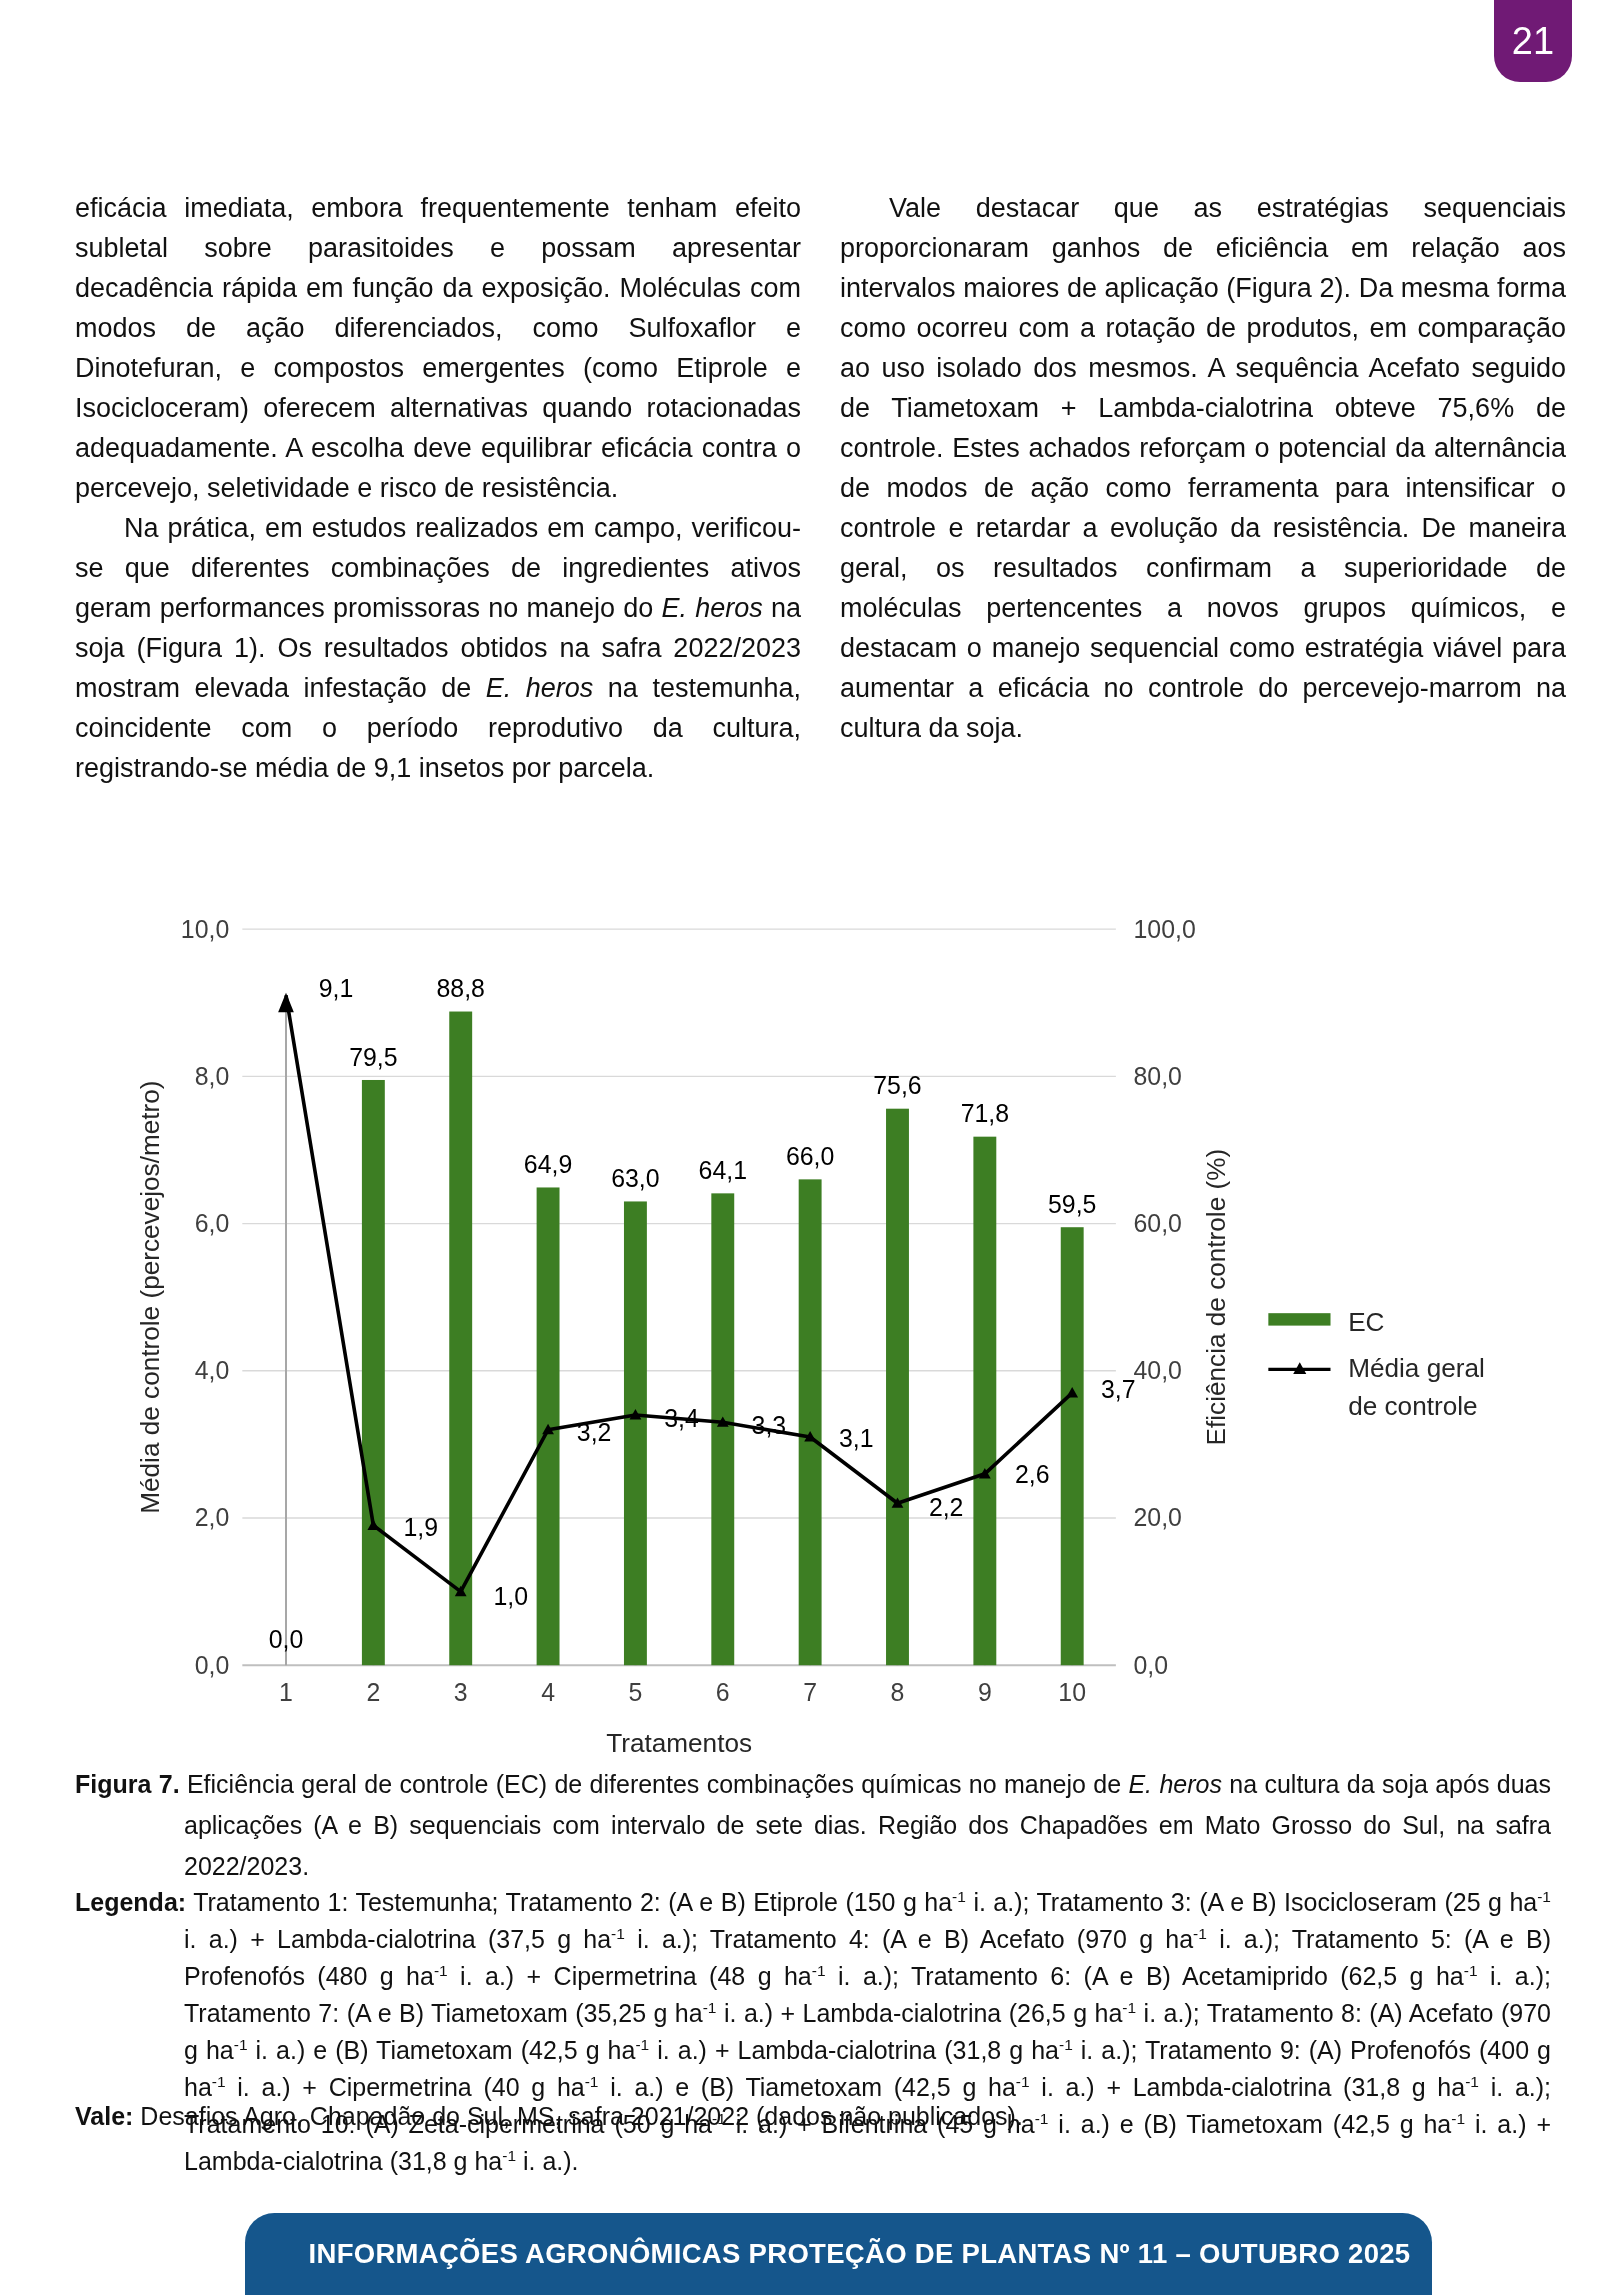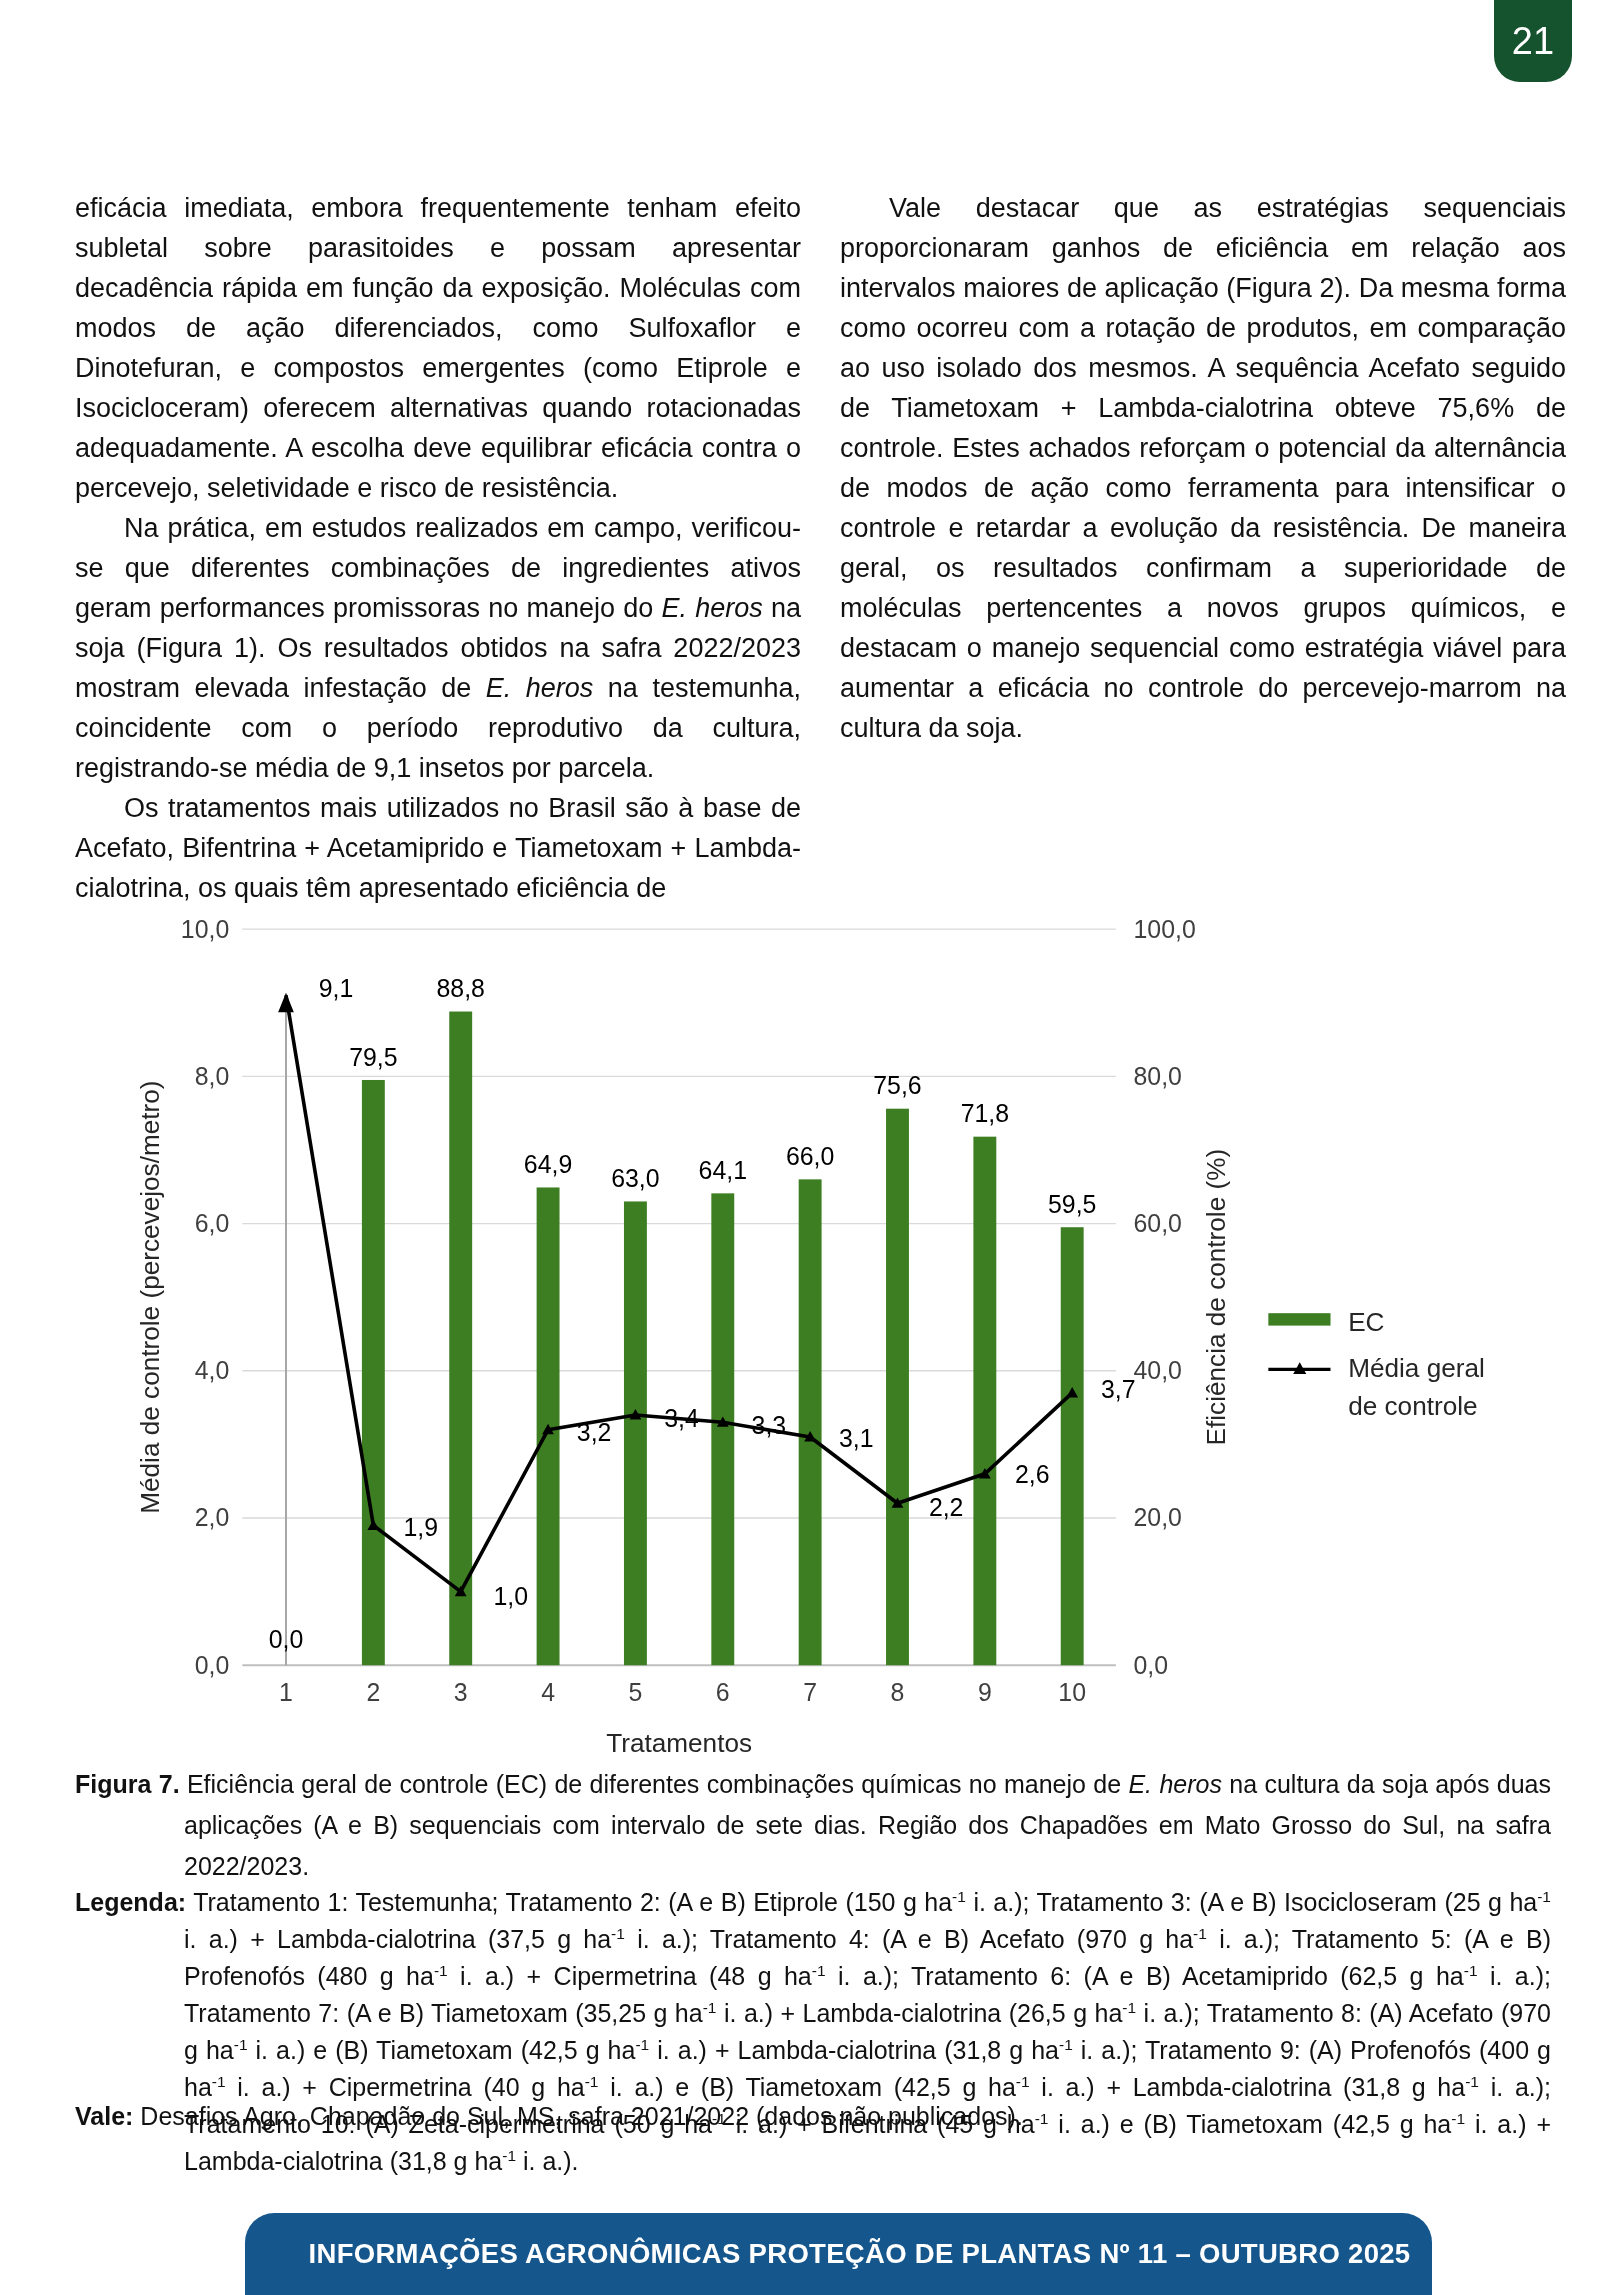--- a/index.html
+++ b/index.html
@@ -43,28 +43,27 @@
     border-radius:29.4px 29.4px 0 0;
     display:flex; align-items:center; justify-content:center;
   }
   .footer span{color:#ffffff; font-weight:bold; font-size:27.5px; letter-spacing:0.3px; white-space:nowrap;}
 </style>
 </head>
 <body>
 
 <div class="page">
 
-  <div class="pagenum" style="background: #14532d;">
+  <div class="pagenum" style="background: #701a75;">
     <span>21</span>
   </div>
 
   <div class="col col-left">
       <p>eficácia imediata, embora frequentemente tenham efeito subletal sobre parasitoides e possam apresentar decadência rápida em função da exposição. Moléculas com modos de ação diferenciados, como Sulfoxaflor e Dinotefuran, e compostos emergentes (como Etiprole e Isocicloceram) oferecem alternativas quando rotacionadas adequadamente. A escolha deve equilibrar eficácia contra o percevejo, seletividade e risco de resistência.</p>
       <p class="ind">Na prática, em estudos realizados em campo, verificou-se que diferentes combinações de ingredientes ativos geram performances promissoras no manejo do <i>E. heros</i> na soja (Figura 1). Os resultados obtidos na safra 2022/2023 mostram elevada infestação de <i>E. heros</i> na testemunha, coincidente com o período reprodutivo da cultura, registrando-se média de 9,1 insetos por parcela.</p>
-      <p class="ind">Os tratamentos mais utilizados no Brasil são à base de Acefato, Bifentrina + Acetamiprido e Tiametoxam + Lambda-cialotrina, os quais têm apresentado eficiência de</p>
     </div>
   <div class="col col-right">
       <p class="ind">Vale destacar que as estratégias sequenciais proporcionaram ganhos de eficiência em relação aos intervalos maiores de aplicação (Figura 2). Da mesma forma como ocorreu com a rotação de produtos, em comparação ao uso isolado dos mesmos. A sequência Acefato seguido de Tiametoxam + Lambda-cialotrina obteve 75,6% de controle. Estes achados reforçam o potencial da alternância de modos de ação como ferramenta para intensificar o controle e retardar a evolução da resistência. De maneira geral, os resultados confirmam a superioridade de moléculas pertencentes a novos grupos químicos, e destacam o manejo sequencial como estratégia viável para aumentar a eficácia no controle do percevejo-marrom na cultura da soja.</p>
     </div>
 
   <div class="chart-wrap">
     <svg id="chart-svg" width="1505" height="851" viewBox="0 0 2300 1300">
         <line x1="190" y1="1160" x2="1525" y2="1160" stroke="#bfbfbf" stroke-width="3"></line>
         <text x="170" y="1173" text-anchor="end" font-size="38" fill="#3f3f3f">0,0</text>
         <text x="1552" y="1173" font-size="38" fill="#3f3f3f">0,0</text>

